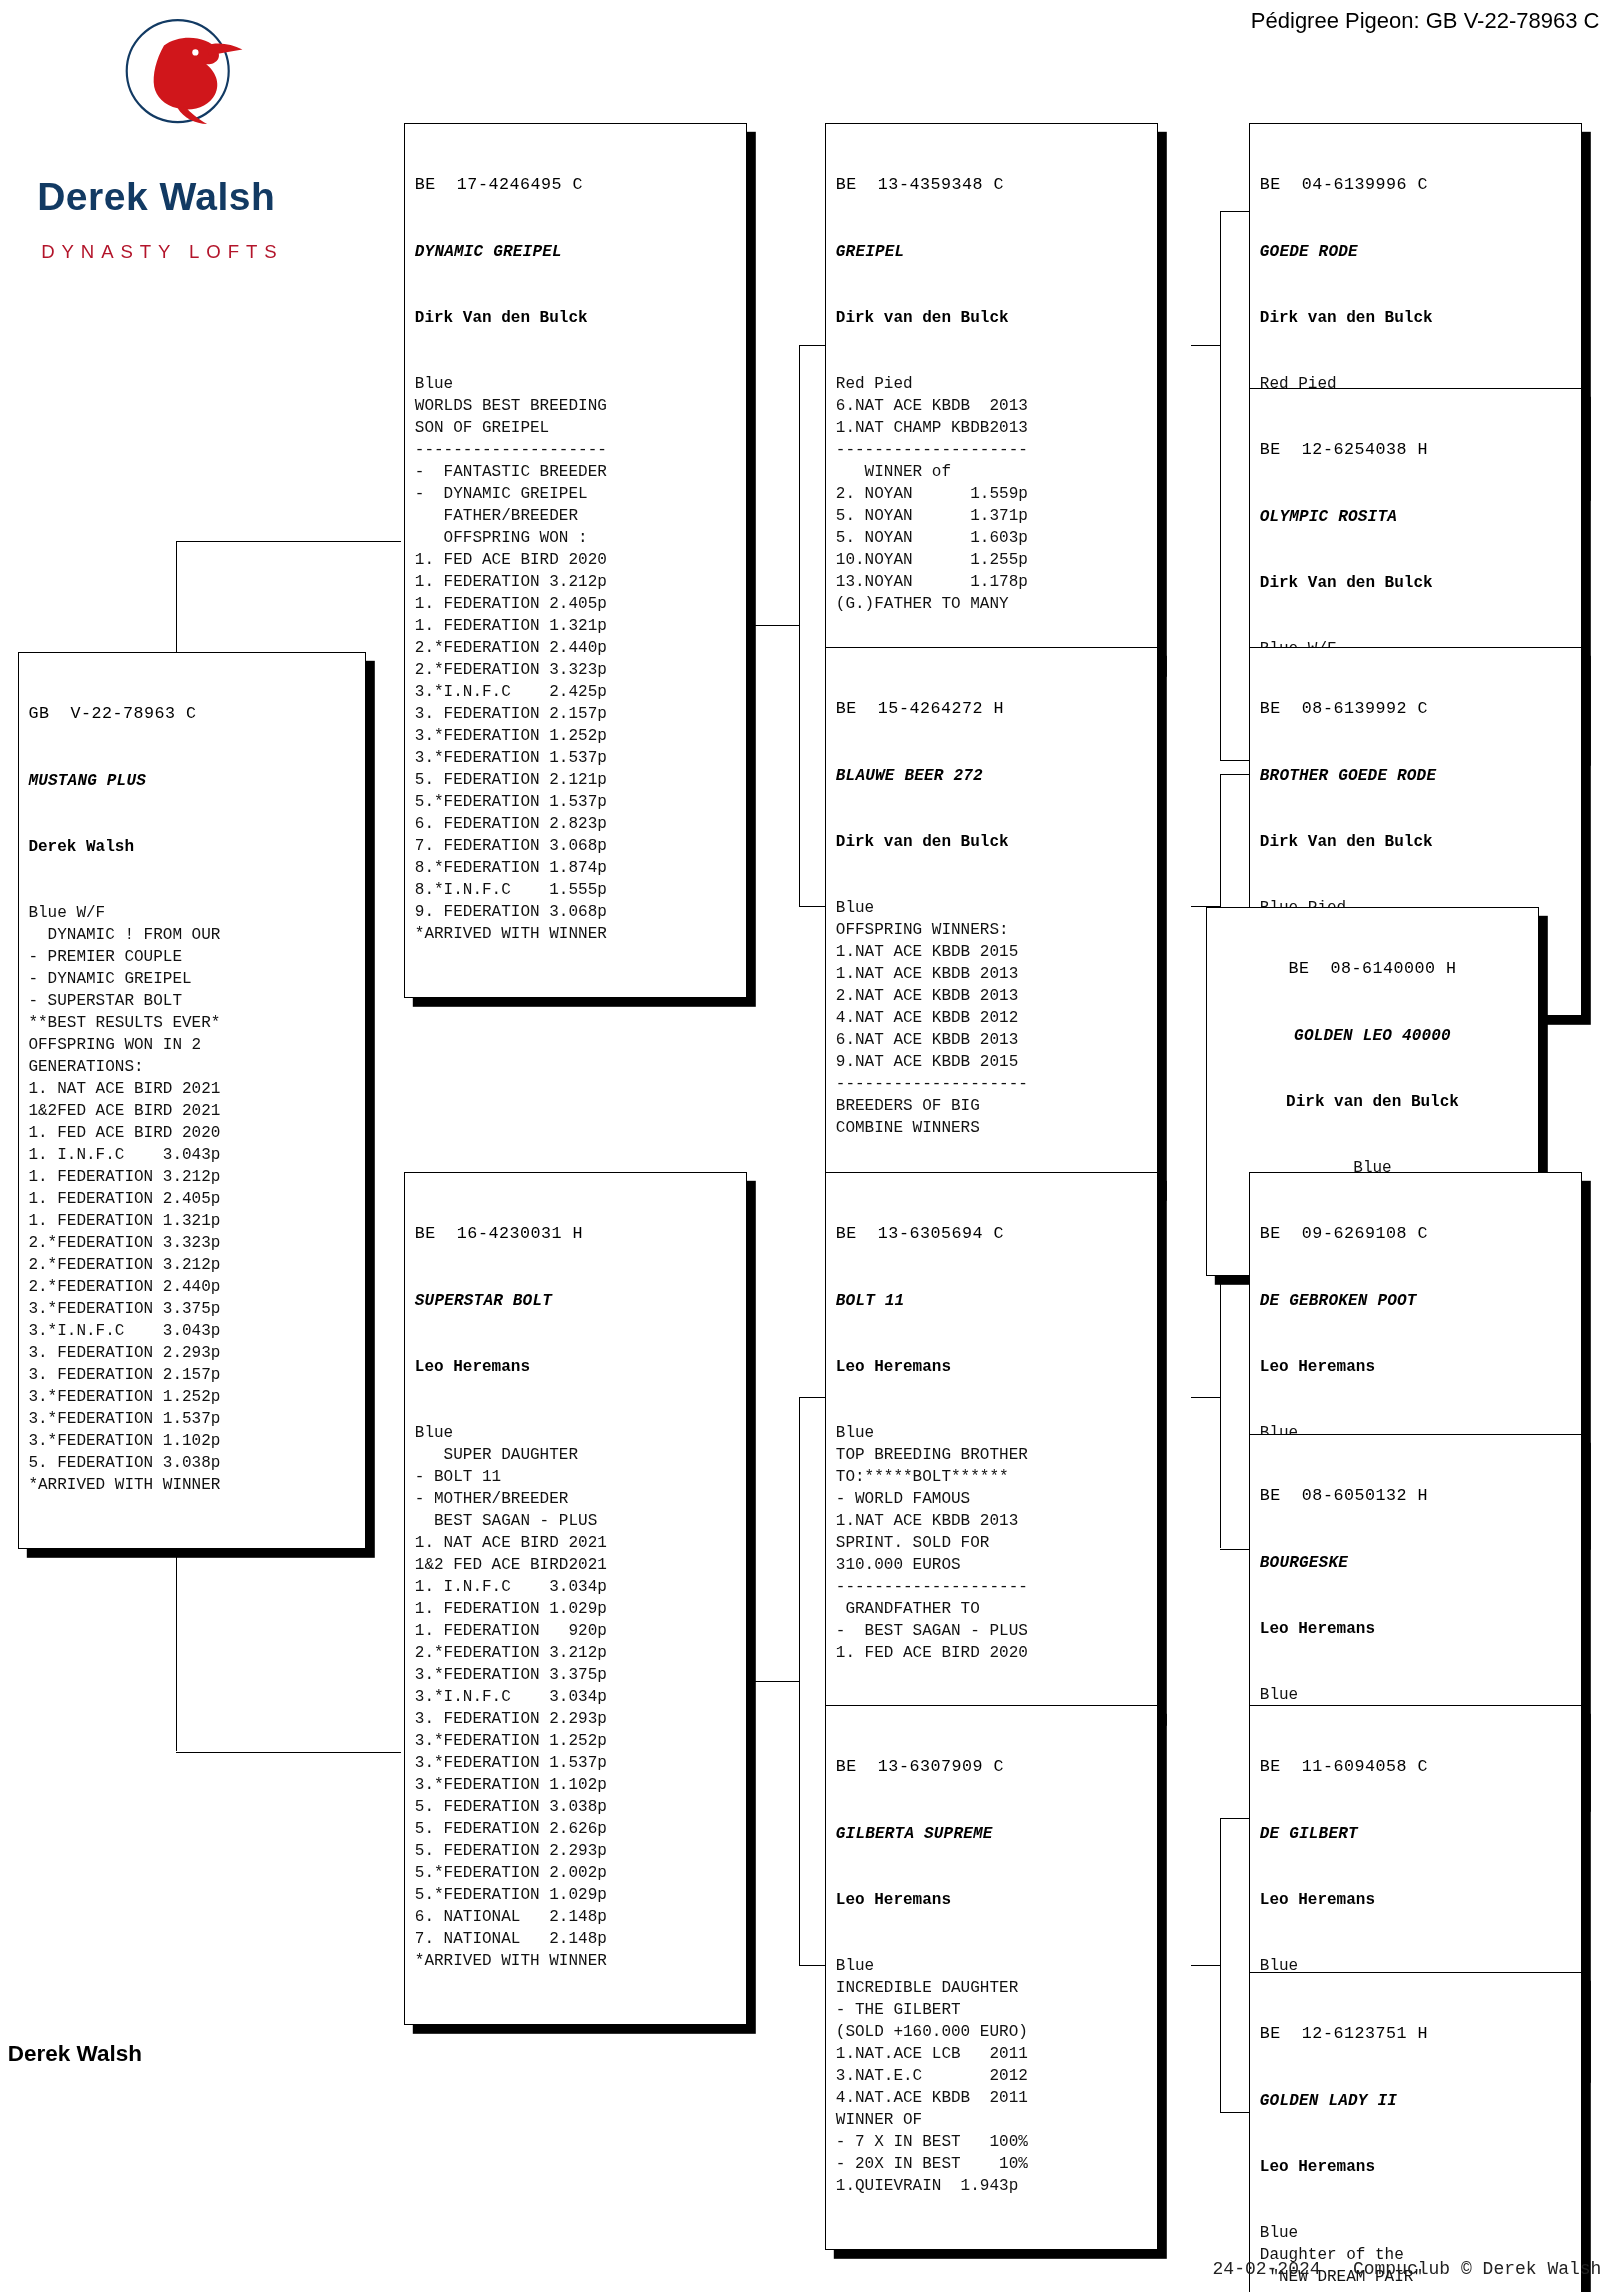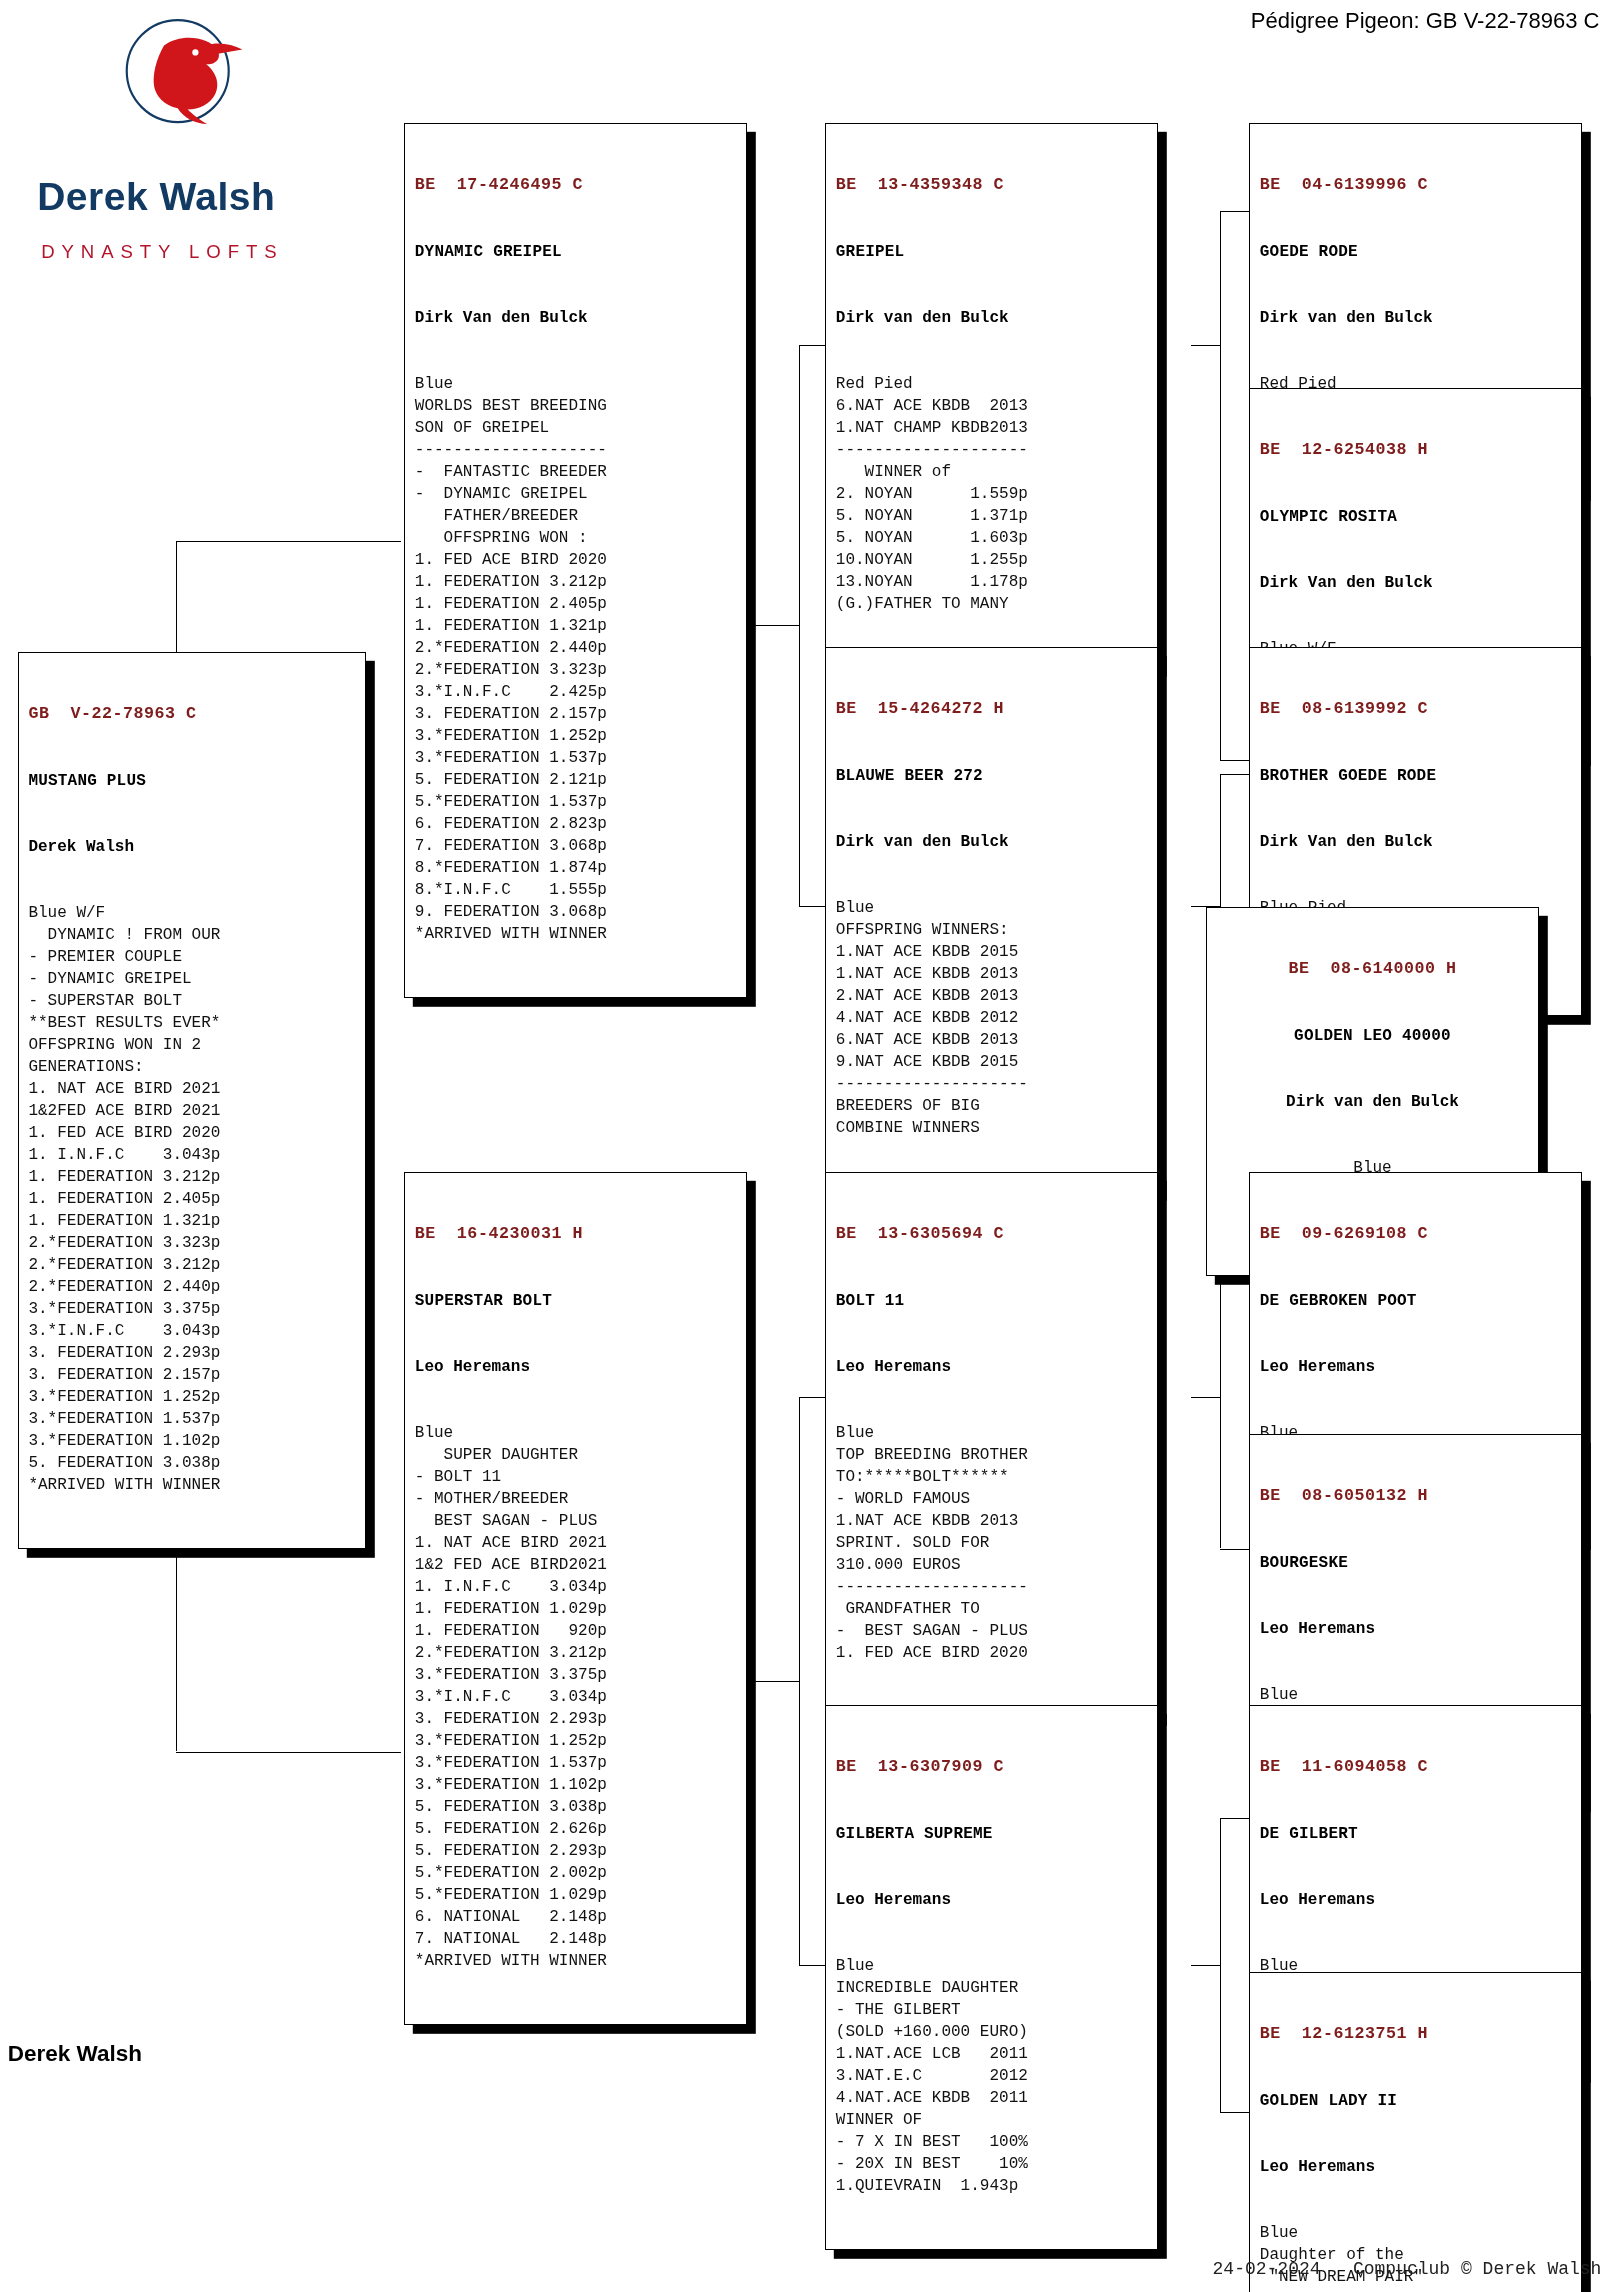--- a/index.html
+++ b/index.html
@@ -44,26 +44,27 @@
     position: absolute;
     background: #fff;
     border: 1px solid #000;
     padding: 5.9px 9.8px 7.8px 9.8px;
     box-shadow: 8.8px 8.8px 0 0 #000;
     font-size: 16px;
     line-height: 1.375;
     white-space: pre;
   }
   .card .ring {
-    color: #7f1d1d;
-    font-weight: bold;
+    color: #000000;
+    font-weight: normal;
     letter-spacing: 0.5px;
     font-size: 16.7px;
   }
   .card .nick {
+    font-style: italic;
     font-weight: bold;
     letter-spacing: 0.2px;
   }
   .card .breeder { font-weight: bold; }
   .card .line { color: #111; }
 
   
   .ln { position: absolute; background: #000; }
   .lnh { height: 1px; }
   .lnv { width: 1px; }

